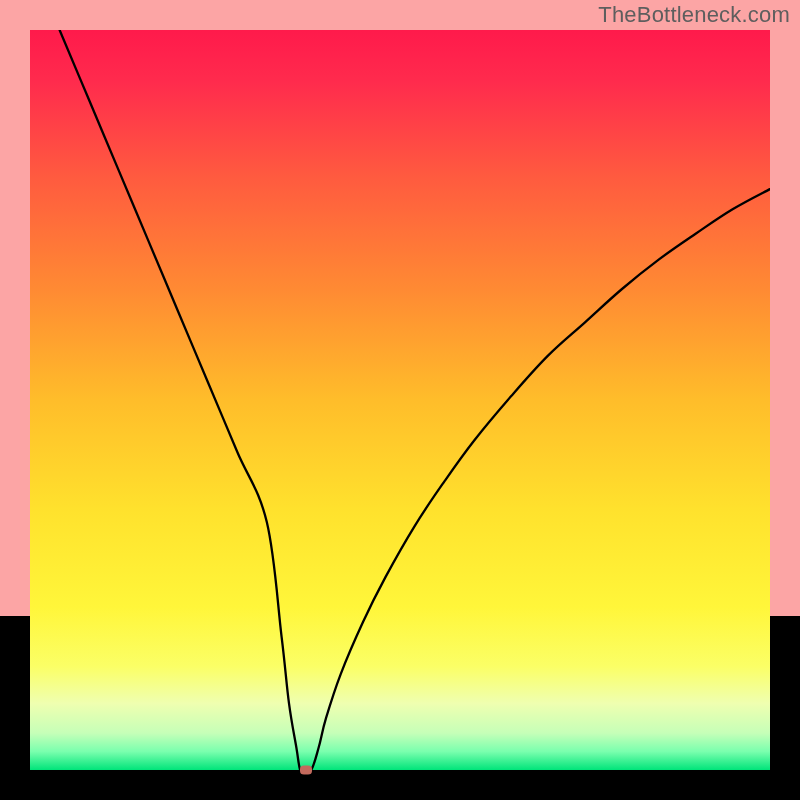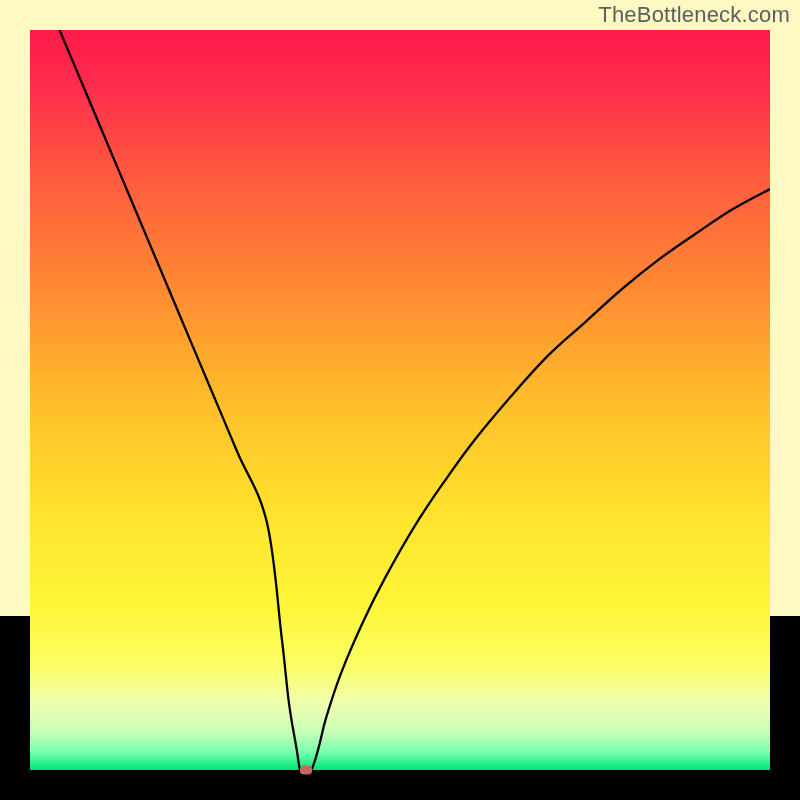--- a/index.html
+++ b/index.html
@@ -10,21 +10,21 @@
     background: #000;
     overflow: hidden;
     font-family: Arial, Helvetica, sans-serif;
   }
   .frame {
     position: absolute;
     left: 0;
     top: 0;
     width: 800px;
     height: 616px;
-    background: #fef9c3;
+    background: #fca5a5;
   }
   .watermark {
     position: absolute;
     top: 2px;
     right: 10px;
     color: #5e5e5e;
     font-size: 22px;
     font-weight: 500;
     letter-spacing: 0.2px;
     z-index: 20;

